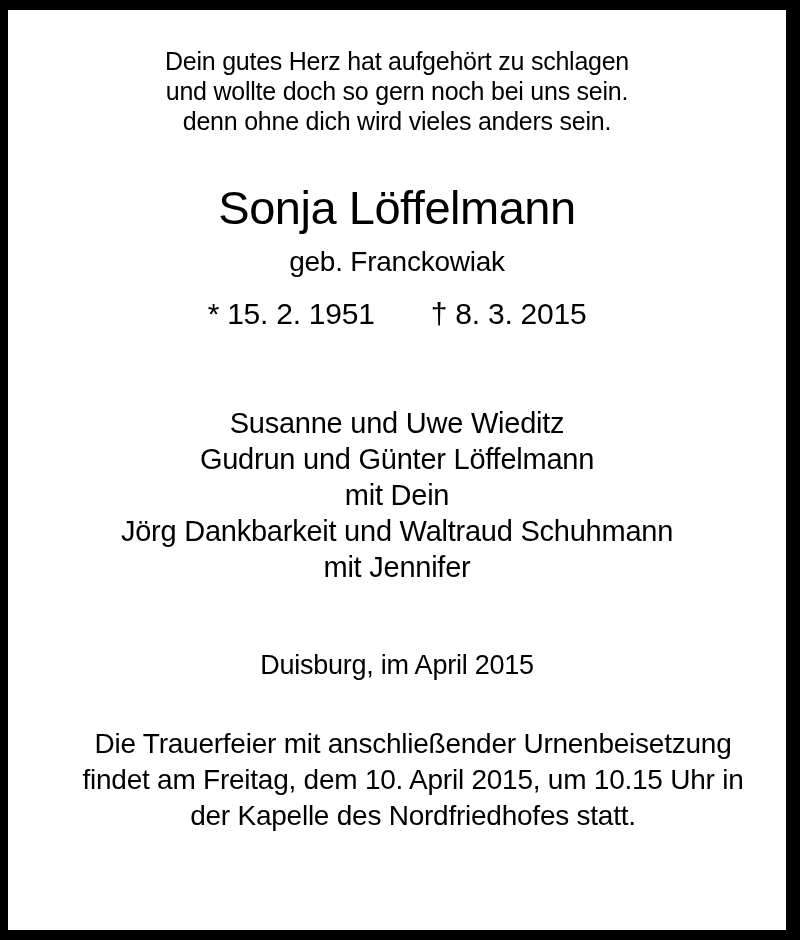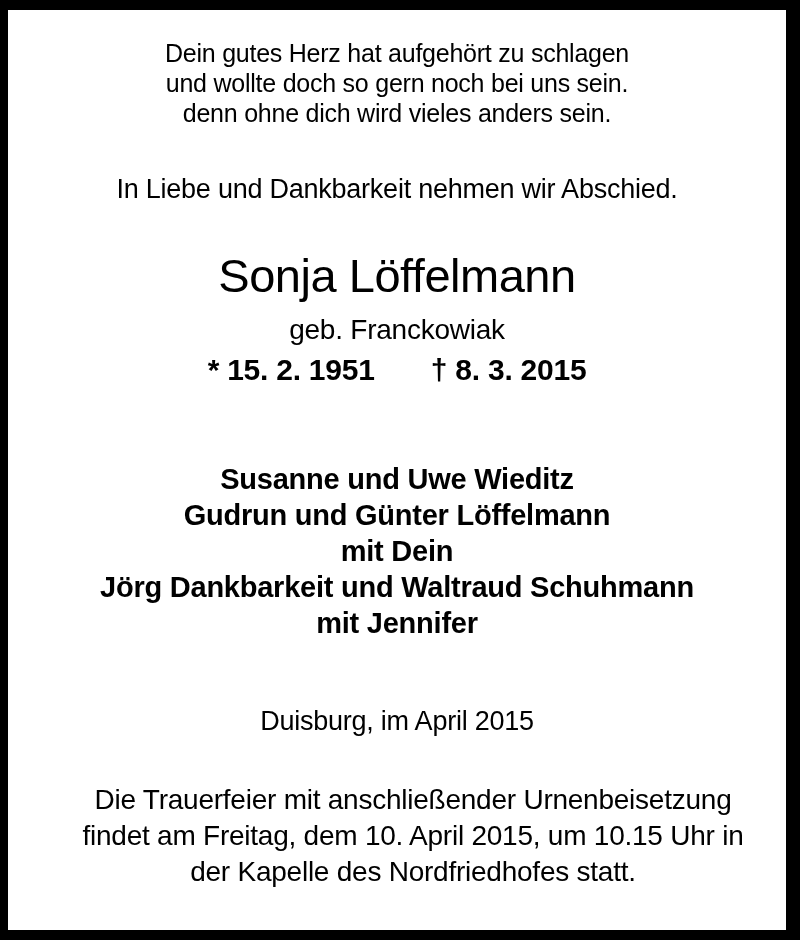--- a/index.html
+++ b/index.html
@@ -10,21 +10,21 @@
     background: #ffffff;
     border-style: solid;
     border-color: #000000;
     border-width: 10px 14px 10px 8px;
     font-family: "Liberation Sans", "DejaVu Sans", sans-serif;
     color: #000000;
     letter-spacing: -0.015em;
     overflow: hidden;
   }
   .inner {
-    padding-top: 28px;
+    padding-top: 36px;
     text-align: center;
   }
   .poem {
     font-size: 25px;
     line-height: 30px;
   }
   .farewell {
     margin-top: 46px;
     font-size: 27px;
     line-height: 30px;
@@ -35,34 +35,33 @@
     line-height: 52px;
     font-weight: normal;
     letter-spacing: -0.01em;
   }
   .maiden-name {
     margin-top: 13px;
     font-size: 28px;
     line-height: 30px;
   }
   .dates {
-    margin-top: 8px;
+    margin-top: 20px;
     font-size: 30px;
     line-height: 34px;
-    font-weight: bold;
   }
   .dates .death {
     display: inline-block;
     margin-left: 48px;
   }
   .mourners {
     margin-top: 74px;
     font-size: 29px;
     line-height: 36px;
-    font-weight: bold;
+    font-weight: normal;
   }
   .dateline {
     margin-top: 65px;
     font-size: 27px;
     line-height: 30px;
   }
   .funeral {
     margin-top: 46px;
     text-align: center;
     padding-left: 32px;
@@ -75,21 +74,20 @@
 
 <div class="notice-frame">
   <div class="inner">
 
     <div class="poem">
       <div>Dein gutes Herz hat aufgehört zu schlagen</div>
       <div>und wollte doch so gern noch bei uns sein.</div>
       <div>denn ohne dich wird vieles anders sein.</div>
     </div>
 
-    <div class="farewell">In Liebe und Dankbarkeit nehmen wir Abschied.</div>
 
     <div class="deceased-name">Sonja Löffelmann</div>
 
     <div class="maiden-name">geb. Franckowiak</div>
 
     <div class="dates">
       <span class="birth">* 15. 2. 1951</span>
       <span class="death">† 8. 3. 2015</span>
     </div>
 

